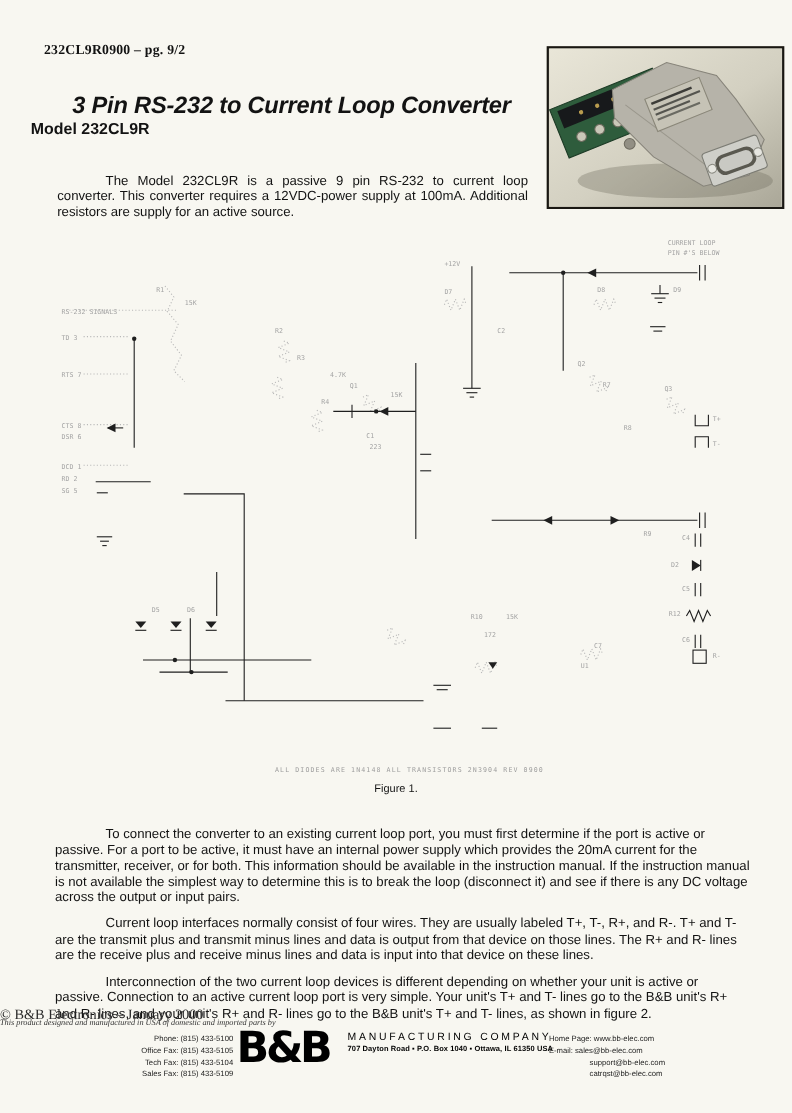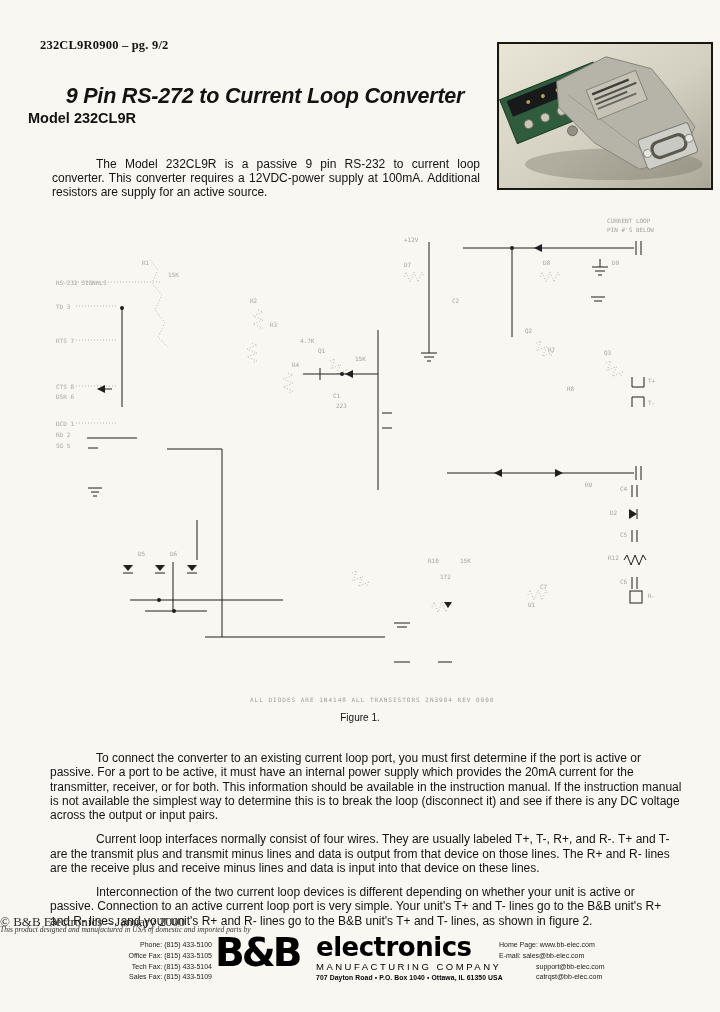--- a/index.html
+++ b/index.html
@@ -90,21 +90,21 @@
     <g transform="rotate(-20 172 104)">
       <rect x="144" y="87" width="54" height="32" rx="3" fill="#cfcfc9" stroke="#7c7c74"></rect>
       <rect x="153" y="94" width="38" height="19" rx="8" fill="#5a5950"></rect>
       <rect x="156" y="97" width="32" height="13" rx="6" fill="#c9c9c3"></rect>
       <circle cx="149" cy="103" r="4" fill="#e6e6e0" stroke="#88887f"></circle>
       <circle cx="194" cy="103" r="4" fill="#e6e6e0" stroke="#88887f"></circle>
     </g>
   </svg>
 </div>
 
-<div class="abs" id="page-title">9 Pin RS-272 to Current Loop Converter</div>
+<div class="abs" id="page-title">3 Pin RS-232 to Current Loop Converter</div>
 <div class="abs" id="model-subtitle">Model 232CL9R</div>
 
 <div class="abs" id="intro">
   <p>The Model 232CL9R is a passive 9 pin RS-232 to current loop converter. This converter requires a 12VDC-power supply at 100mA.  Additional resistors are supply for an active source.</p>
 </div>
 
 <svg class="abs" id="schematic" viewBox="0 0 720 495">
   <defs>
     <path id="zz" d="M0,0 l2,-5 l4,10 l4,-10 l4,10 l4,-10 l2,5" fill="none"></path>
   </defs>
@@ -268,21 +268,20 @@
 <div class="abs" id="footer-phones">
   <div>Phone: (815) 433-5100</div>
   <div>Office Fax: (815) 433-5105</div>
   <div>Tech Fax: (815) 433-5104</div>
   <div>Sales Fax: (815) 433-5109</div>
 </div>
 
 <div class="abs" id="logo-mark">B&amp;B</div>
 
 <div class="abs" id="logo-stack">
-  <div id="logo-name">electronics</div>
   <div id="logo-subname">MANUFACTURING COMPANY</div>
   <div id="logo-address">707 Dayton Road ▪ P.O. Box 1040 ▪ Ottawa, IL 61350 USA</div>
 </div>
 
 <div class="abs" id="footer-web">
   <div>Home Page: www.bb-elec.com</div>
   <div>E-mail:   sales@bb-elec.com</div>
   <div class="indent">support@bb-elec.com</div>
   <div class="indent">catrqst@bb-elec.com</div>
 </div>

